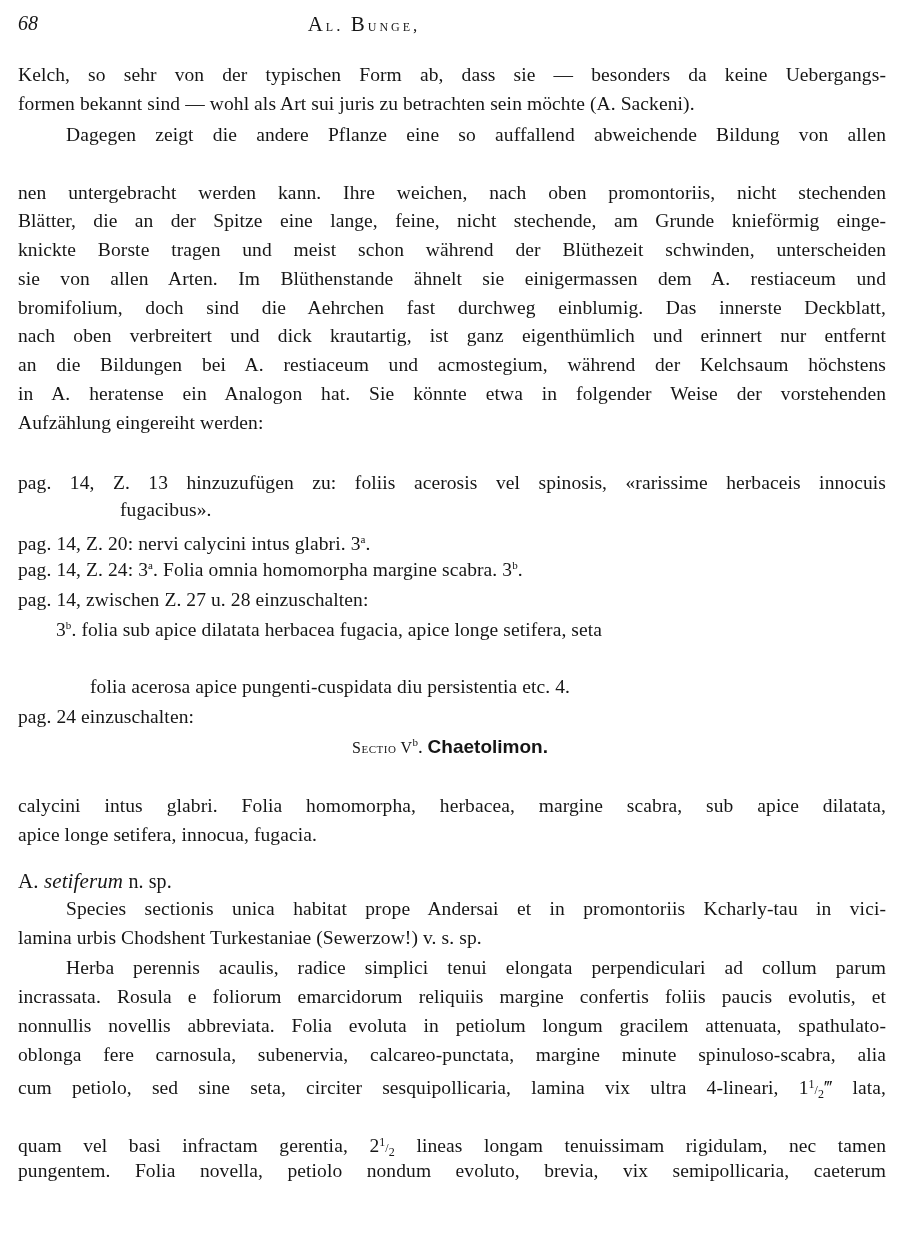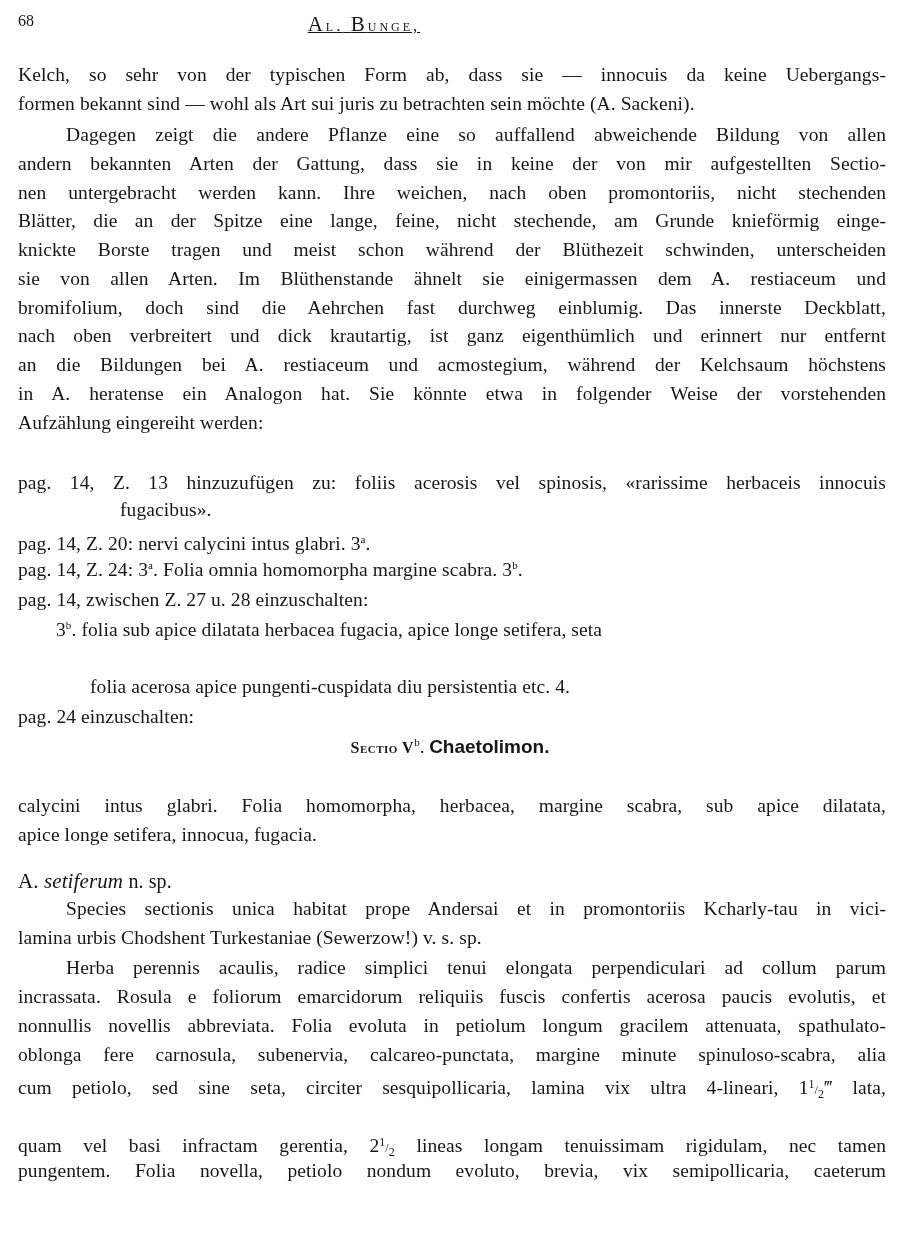--- a/index.html
+++ b/index.html
@@ -8,52 +8,51 @@
     font-family: "Liberation Serif", "DejaVu Serif", serif;
     color: #161616;
   }
   .page { position: absolute; left: 0; top: 0; width: 900px; height: 1252px; }
   .line {
     position: absolute; left: 18px; width: 868px;
     font-size: 19.5px; line-height: 26px; white-space: nowrap;
     letter-spacing: 0.1px;
   }
   .just { text-align: justify; text-align-last: justify; }
-  .page-number { position: absolute; left: 18px; top: 12px; font-size: 16px; }
+  .page-number { position: absolute; left: 18px; top: 12px; font-size: 20px; font-style: italic; }
   .running-head {
     position: absolute; left: 0; width: 728px; top: 12px; text-align: center;
-    font-size: 17px; letter-spacing: 3px; font-variant: small-caps; text-decoration: underline;
+    font-size: 17px; letter-spacing: 3px; font-variant: small-caps;
   }
   .running-head .big { font-size: 21px; }
   sup { font-size: 11px; vertical-align: 7px; line-height: 0; }
   .frac { font-size: 12px; }
   .frac .num { vertical-align: 6px; }
   .frac .den { vertical-align: -4px; }
   .italic { font-style: italic; }
   .section-head { position: absolute; left: 0; width: 900px; text-align: center; font-size: 19px; line-height: 26px; }
-  .section-head .sc { font-variant: small-caps; font-size: 16px; letter-spacing: 0.5px; font-weight: bold; }
+  .section-head .sc { font-variant: small-caps; font-size: 16px; letter-spacing: 0.5px; }
   .section-head .bold { font-family: "Liberation Sans", "DejaVu Sans", sans-serif; font-weight: bold; font-size: 19px; }
   .leader { display: inline-block; overflow: hidden; vertical-align: bottom; }
 </style>
 </head>
 <body>
 
 <div class="page">
 
   <div class="page-number">68</div>
   <div class="running-head">
     <span class="big">A</span><span>l.</span>
     <span class="big">B</span><span>unge,</span>
   </div>
 
-  <div class="line just" style="top:62px;">Kelch, so sehr von der typischen Form ab, dass sie — innocuis da keine Uebergangs-</div>
+  <div class="line just" style="top:62px;">Kelch, so sehr von der typischen Form ab, dass sie — besonders da keine Uebergangs-</div>
   <div class="line" style="top:91px;">formen bekannt sind — wohl als Art sui juris zu betrachten sein möchte (A. Sackeni).</div>
 
   <div class="line just" style="top:122px; left:66px; width:820px;">Dagegen zeigt die andere Pflanze eine so auffallend abweichende Bildung von allen</div>
-  <div class="line just" style="top:151px;">andern bekannten Arten der Gattung, dass sie in keine der von mir aufgestellten Sectio-</div>
   <div class="line just" style="top:180px;">nen untergebracht werden kann. Ihre weichen, nach oben promontoriis, nicht stechenden</div>
   <div class="line just" style="top:208px;">Blätter, die an der Spitze eine lange, feine, nicht stechende, am Grunde knieförmig einge-</div>
   <div class="line just" style="top:237px;">knickte Borste tragen und meist schon während der Blüthezeit schwinden, unterscheiden</div>
   <div class="line just" style="top:266px;">sie von allen Arten. Im Blüthenstande ähnelt sie einigermassen dem A. restiaceum und</div>
   <div class="line just" style="top:295px;">bromifolium, doch sind die Aehrchen fast durchweg einblumig. Das innerste Deckblatt,</div>
   <div class="line just" style="top:323px;">nach oben verbreitert und dick krautartig, ist ganz eigenthümlich und erinnert nur entfernt</div>
   <div class="line just" style="top:352px;">an die Bildungen bei A. restiaceum und acmostegium, während der Kelchsaum höchstens</div>
   <div class="line just" style="top:381px;">in A. heratense ein Analogon hat. Sie könnte etwa in folgender Weise der vorstehenden</div>
   <div class="line" style="top:410px;">Aufzählung eingereiht werden:</div>
 
@@ -74,20 +73,20 @@
 
   <div class="line just" style="top:793px;">calycini intus glabri. Folia homomorpha, herbacea, margine scabra, sub apice dilatata,</div>
   <div class="line" style="top:822px;">apice longe setifera, innocua, fugacia.</div>
 
   <div class="line" style="top:868px; font-size:21px;"><span>A.</span> <span class="italic">setiferum</span> <span style="font-size:20px;">n. sp.</span></div>
 
   <div class="line just" style="top:896px; left:66px; width:820px;">Species sectionis unica habitat prope Andersai et in promontoriis Kcharly-tau in vici-</div>
   <div class="line" style="top:925px;">lamina urbis Chodshent Turkestaniae (Sewerzow!) v. s. sp.</div>
 
   <div class="line just" style="top:955px; left:66px; width:820px;">Herba perennis acaulis, radice simplici tenui elongata perpendiculari ad collum parum</div>
-  <div class="line just" style="top:984px;">incrassata. Rosula e foliorum emarcidorum reliquiis fuscis confertis acerosa paucis evolutis, et</div>
+  <div class="line just" style="top:984px;">incrassata. Rosula e foliorum emarcidorum reliquiis margine confertis foliis paucis evolutis, et</div>
   <div class="line just" style="top:1013px;">nonnullis novellis abbreviata. Folia evoluta in petiolum longum gracilem attenuata, spathulato-</div>
   <div class="line just" style="top:1042px;">oblonga fere carnosula, subenervia, calcareo-punctata, margine minute spinuloso-scabra, alia</div>
   <div class="line just" style="top:1071px;"><span>cum petiolo, sed sine seta, circiter sesquipollicaria, lamina vix ultra 4-lineari, 1</span><span class="frac"><span class="num">1</span>/<span class="den">2</span></span><span>‴ lata,</span></div>
   <div class="line just" style="top:1129px;"><span>quam vel basi infractam gerentia, 2</span><span class="frac"><span class="num">1</span>/<span class="den">2</span></span><span> lineas longam tenuissimam rigidulam, nec tamen</span></div>
   <div class="line just" style="top:1158px;">pungentem. Folia novella, petiolo nondum evoluto, brevia, vix semipollicaria, caeterum</div>
 
 </div>
 
 </body></html>

